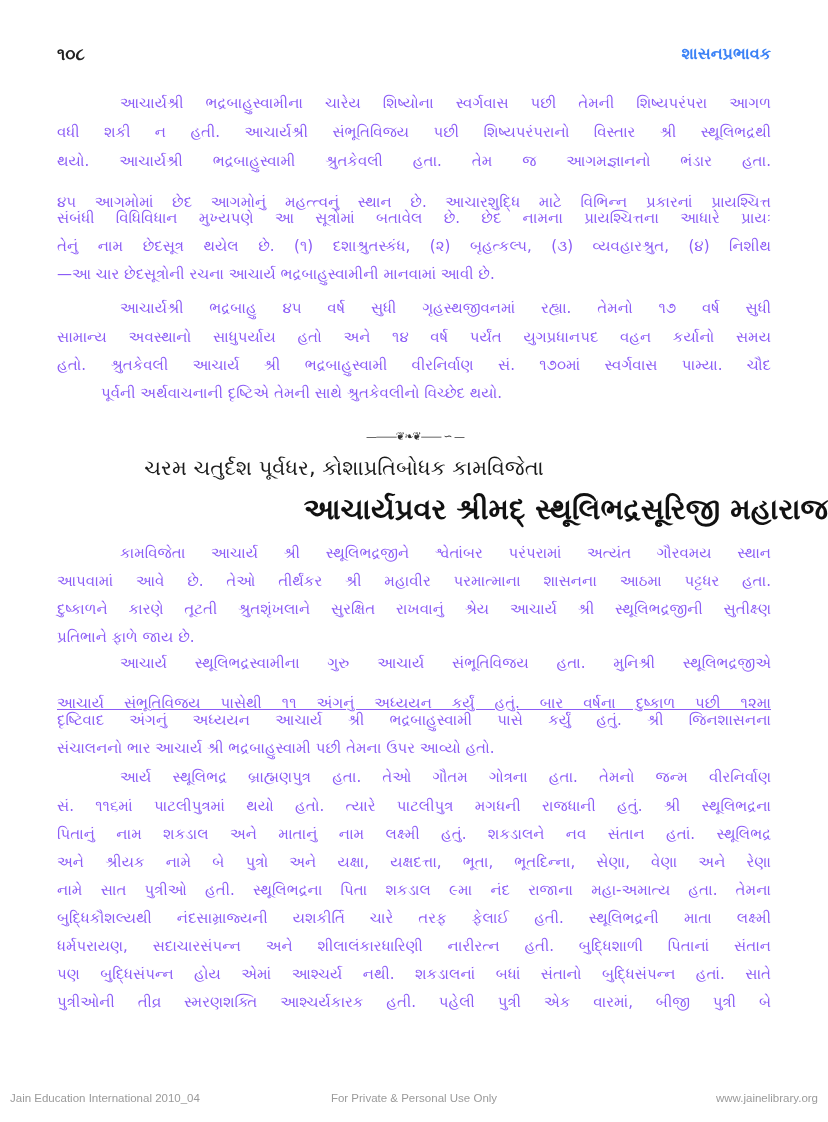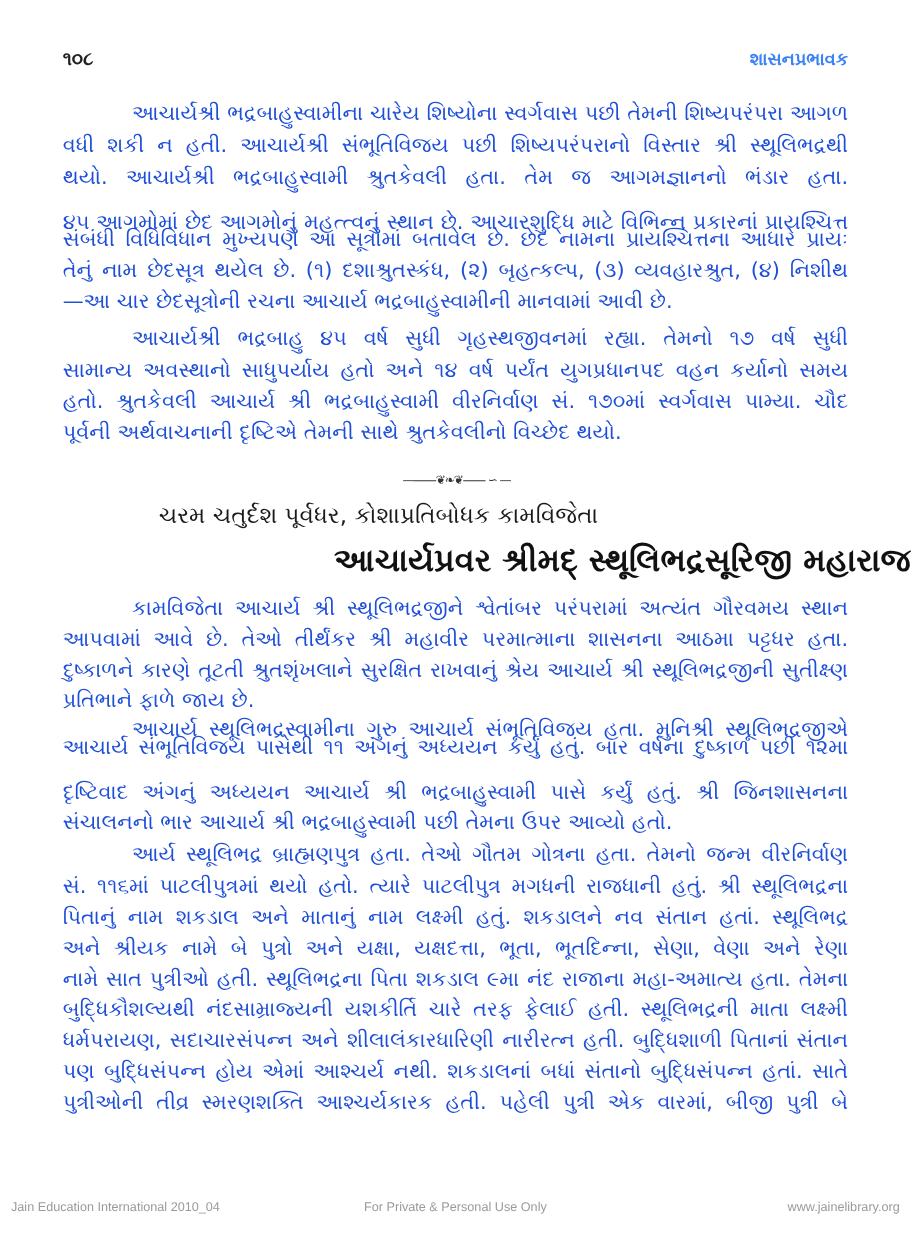--- a/index.html
+++ b/index.html
@@ -3,22 +3,22 @@
 <meta charset="utf-8">
 <style>
   html, body { margin: 0; padding: 0; background: #ffffff; }
   body { width: 828px; height: 1122px; position: relative; overflow: hidden; color: #1a1a1a;
          font-family: "DejaVu Sans", sans-serif; }
   .page { position: absolute; left: 0; top: 0; width: 828px; height: 1122px; }
   .header { position: absolute; top: 44px; left: 57px; right: 57px; height: 28px; }
   .page-number { position: absolute; left: 0; top: 0; font-size: 17px; font-weight: bold; color: #222; }
   .running-title { position: absolute; right: 0; top: 0; font-size: 16px; font-weight: bold; color: #3b82f6; }
   .body-text { position: absolute; left: 57px; width: 714px; }
-  .line { position: absolute; left: 0; width: 714px; height: 28px; font-size: 19px; line-height: 28px;
-          white-space: nowrap; text-align: justify; text-align-last: justify; color: #1d4ed8; }
+  .line { position: absolute; left: 0; width: 714px; height: 28px; font-size: 15px; line-height: 28px;
+          white-space: nowrap; text-align: justify; text-align-last: justify; color: #8b5cf6; }
   .line.indent { padding-left: 63px; width: 651px; }
   .line.last { text-align-last: left; }
   .divider { position: absolute; top: 428px; left: 365px; width: 100px; height: 14px; text-align: center;
              font-size: 11px; color: #333; letter-spacing: -1px; }
   .subtitle { position: absolute; top: 456px; left: 0; width: 688px; text-align: center; font-size: 21px;
               color: #1a1a1a; }
   .title { position: absolute; top: 492px; left: 0; width: 828px; text-align: right; font-size: 29px;
            font-weight: bold; color: #111; }
   .footer { position: absolute; top: 1092px; left: 10px; right: 10px; height: 18px; font-family: "Liberation Sans", sans-serif;
             font-size: 11.5px; color: #9a9a9a; }
@@ -43,38 +43,38 @@
     <div class="line" style="top:87px;margin-top:12px;">૪૫ આગમોમાં છેદ આગમોનું મહત્ત્વનું સ્થાન છે. આચારશુદ્ધિ માટે વિભિન્ન પ્રકારનાં પ્રાયશ્ચિત્ત</div>
     <div class="line" style="top:115px;">સંબંધી વિધિવિધાન મુખ્યપણે આ સૂત્રોમાં બતાવેલ છે. છેદ નામના પ્રાયશ્ચિત્તના આધારે પ્રાયઃ</div>
     <div class="line" style="top:143px;">તેનું નામ છેદસૂત્ર થયેલ છે. (૧) દશાશ્રુતસ્કંધ, (૨) બૃહત્કલ્પ, (૩) વ્યવહારશ્રુત, (૪) નિશીથ</div>
     <div class="line last" style="top:171px;">—આ ચાર છેદસૂત્રોની રચના આચાર્ય ભદ્રબાહુસ્વામીની માનવામાં આવી છે.</div>
   </div>
 
   <div class="body-text" style="top:294px;">
     <div class="line indent" style="top:0px;">આચાર્યશ્રી ભદ્રબાહુ ૪૫ વર્ષ સુધી ગૃહસ્થજીવનમાં રહ્યા. તેમનો ૧૭ વર્ષ સુધી</div>
     <div class="line" style="top:29px;">સામાન્ય અવસ્થાનો સાધુપર્યાય હતો અને ૧૪ વર્ષ પર્યંત યુગપ્રધાનપદ વહન કર્યાનો સમય</div>
     <div class="line" style="top:57px;">હતો. શ્રુતકેવલી આચાર્ય શ્રી ભદ્રબાહુસ્વામી વીરનિર્વાણ સં. ૧૭૦માં સ્વર્ગવાસ પામ્યા. ચૌદ</div>
-    <div class="line last" style="top:85px;">પૂર્વની અર્થવાચનાની દૃષ્ટિએ તેમની સાથે શ્રુતકેવલીનો વિચ્છેદ થયો.</div>
+    <div class="line last" style="top:85px;margin-left:44px;">પૂર્વની અર્થવાચનાની દૃષ્ટિએ તેમની સાથે શ્રુતકેવલીનો વિચ્છેદ થયો.</div>
   </div>
 
   <div class="divider">—⸺❦❧❦⸺ ∽ —</div>
 
   <div class="subtitle">ચરમ ચતુર્દશ પૂર્વધર, કોશાપ્રતિબોધક કામવિજેતા</div>
   <div class="title">આચાર્યપ્રવર શ્રીમદ્ સ્થૂલિભદ્રસૂરિજી મહારાજ</div>
 
   <div class="body-text" style="top:539px;">
     <div class="line indent" style="top:0px;">કામવિજેતા આચાર્ય શ્રી સ્થૂલિભદ્રજીને શ્વેતાંબર પરંપરામાં અત્યંત ગૌરવમય સ્થાન</div>
     <div class="line" style="top:28px;">આપવામાં આવે છે. તેઓ તીર્થંકર શ્રી મહાવીર પરમાત્માના શાસનના આઠમા પટ્ટધર હતા.</div>
     <div class="line" style="top:56px;">દુષ્કાળને કારણે તૂટતી શ્રુતશૃંખલાને સુરક્ષિત રાખવાનું શ્રેય આચાર્ય શ્રી સ્થૂલિભદ્રજીની સુતીક્ષ્ણ</div>
     <div class="line last" style="top:84px;">પ્રતિભાને ફાળે જાય છે.</div>
   </div>
 
   <div class="body-text" style="top:649px;">
     <div class="line indent" style="top:0px;">આચાર્ય સ્થૂલિભદ્રસ્વામીના ગુરુ આચાર્ય સંભૂતિવિજય હતા. મુનિશ્રી સ્થૂલિભદ્રજીએ</div>
-    <div class="line" style="top:16px;">આચાર્ય સંભૂતિવિજય પાસેથી ૧૧ અંગનું અધ્યયન કર્યું હતું. બાર વર્ષના દુષ્કાળ પછી ૧૨મા</div>
+    <div class="line" style="top:40px;text-decoration:underline;">આચાર્ય સંભૂતિવિજય પાસેથી ૧૧ અંગનું અધ્યયન કર્યું હતું. બાર વર્ષના દુષ્કાળ પછી ૧૨મા</div>
     <div class="line" style="top:57px;">દૃષ્ટિવાદ અંગનું અધ્યયન આચાર્ય શ્રી ભદ્રબાહુસ્વામી પાસે કર્યું હતું. શ્રી જિનશાસનના</div>
     <div class="line last" style="top:85px;">સંચાલનનો ભાર આચાર્ય શ્રી ભદ્રબાહુસ્વામી પછી તેમના ઉપર આવ્યો હતો.</div>
   </div>
 
   <div class="body-text" style="top:763px;">
     <div class="line indent" style="top:0px;">આર્ય સ્થૂલિભદ્ર બ્રાહ્મણપુત્ર હતા. તેઓ ગૌતમ ગોત્રના હતા. તેમનો જન્મ વીરનિર્વાણ</div>
     <div class="line" style="top:29px;">સં. ૧૧૬માં પાટલીપુત્રમાં થયો હતો. ત્યારે પાટલીપુત્ર મગધની રાજધાની હતું. શ્રી સ્થૂલિભદ્રના</div>
     <div class="line" style="top:57px;">પિતાનું નામ શકડાલ અને માતાનું નામ લક્ષ્મી હતું. શકડાલને નવ સંતાન હતાં. સ્થૂલિભદ્ર</div>
     <div class="line" style="top:85px;">અને શ્રીયક નામે બે પુત્રો અને યક્ષા, યક્ષદત્તા, ભૂતા, ભૂતદિન્ના, સેણા, વેણા અને રેણા</div>
     <div class="line" style="top:113px;">નામે સાત પુત્રીઓ હતી. સ્થૂલિભદ્રના પિતા શકડાલ ૯મા નંદ રાજાના મહા-અમાત્ય હતા. તેમના</div>

